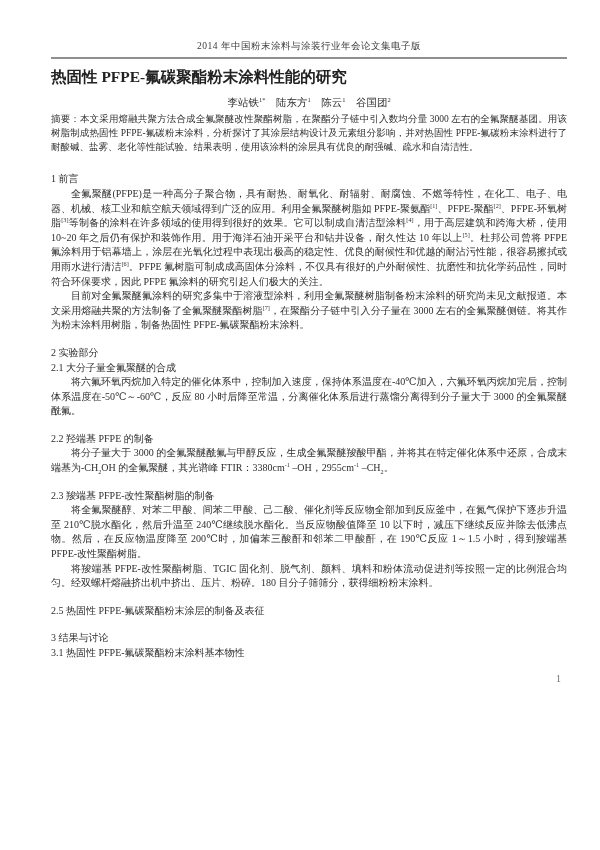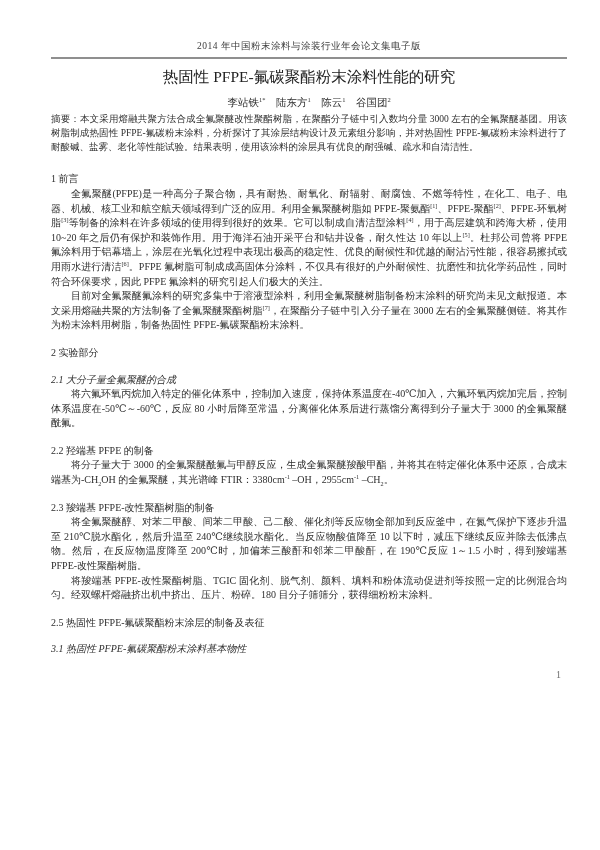--- a/index.html
+++ b/index.html
@@ -27,22 +27,21 @@
     letter-spacing: 0.5px;
     margin-bottom: 4px;
   }
   .rule {
     border: 0;
     border-top: 2px solid #8f8f8f;
     margin: 0 0 8px 0;
   }
   .title {
     font-size: 15.5px;
-    font-weight: 400;
-    text-align: center;
+    font-weight: 700;
     margin: 2px 0 8px 0;
     color: #222222;
   }
   .authors {
     font-size: 10.5px;
     text-align: center;
     margin-bottom: 3px;
   }
   .affil {
     font-size: 10.5px;
@@ -57,22 +56,21 @@
   }
   .body-text {
     font-size: 10px;
     line-height: 14.6px;
   }
   .sec {
     margin-top: 13px;
     font-weight: 400;
   }
   .sec.no-gap {
-    margin-top: 12px;
-    font-style: italic;
+    margin-top: 0;
   }
   .para {
     margin: 0;
     text-indent: 2em;
     text-align: justify;
   }
   sup, sub {
     font-size: 0.62em;
     line-height: 0;
   }
@@ -114,19 +112,20 @@
     <div class="sec">2.2 羟端基 PFPE 的制备</div>
     <p class="para"><span>将分子量大于 3000 的全氟聚醚酰氟与甲醇反应，生成全氟聚醚羧酸甲酯，并将其在特定催化体系中还原，合成末端基为-CH</span><sub>2</sub><span>OH 的全氟聚醚，其光谱峰 FTIR：3380cm</span><sup>-1</sup><span> –OH，2955cm</span><sup>-1</sup><span> –CH</span><sub>2</sub><span>。</span></p>
 
     <div class="sec">2.3 羧端基 PFPE-改性聚酯树脂的制备</div>
     <p class="para">将全氟聚醚醇、对苯二甲酸、间苯二甲酸、己二酸、催化剂等反应物全部加到反应釜中，在氮气保护下逐步升温至 210℃脱水酯化，然后升温至 240℃继续脱水酯化。当反应物酸值降至 10 以下时，减压下继续反应并除去低沸点物。然后，在反应物温度降至 200℃时，加偏苯三酸酐和邻苯二甲酸酐，在 190℃反应 1～1.5 小时，得到羧端基 PFPE-改性聚酯树脂。</p>
 
     <p class="para">将羧端基 PFPE-改性聚酯树脂、TGIC 固化剂、脱气剂、颜料、填料和粉体流动促进剂等按照一定的比例混合均匀。经双螺杆熔融挤出机中挤出、压片、粉碎。180 目分子筛筛分，获得细粉粉末涂料。</p>
 
     <div class="sec">2.5 热固性 PFPE-氟碳聚酯粉末涂层的制备及表征</div>
 
+    <div class="sec">3  结果与讨论</div>
     <div class="sec no-gap">3.1 热固性 PFPE-氟碳聚酯粉末涂料基本物性</div>
 
   </div>
 
   <div class="page-number">1</div>
 
 </div>
 
 </body></html>

